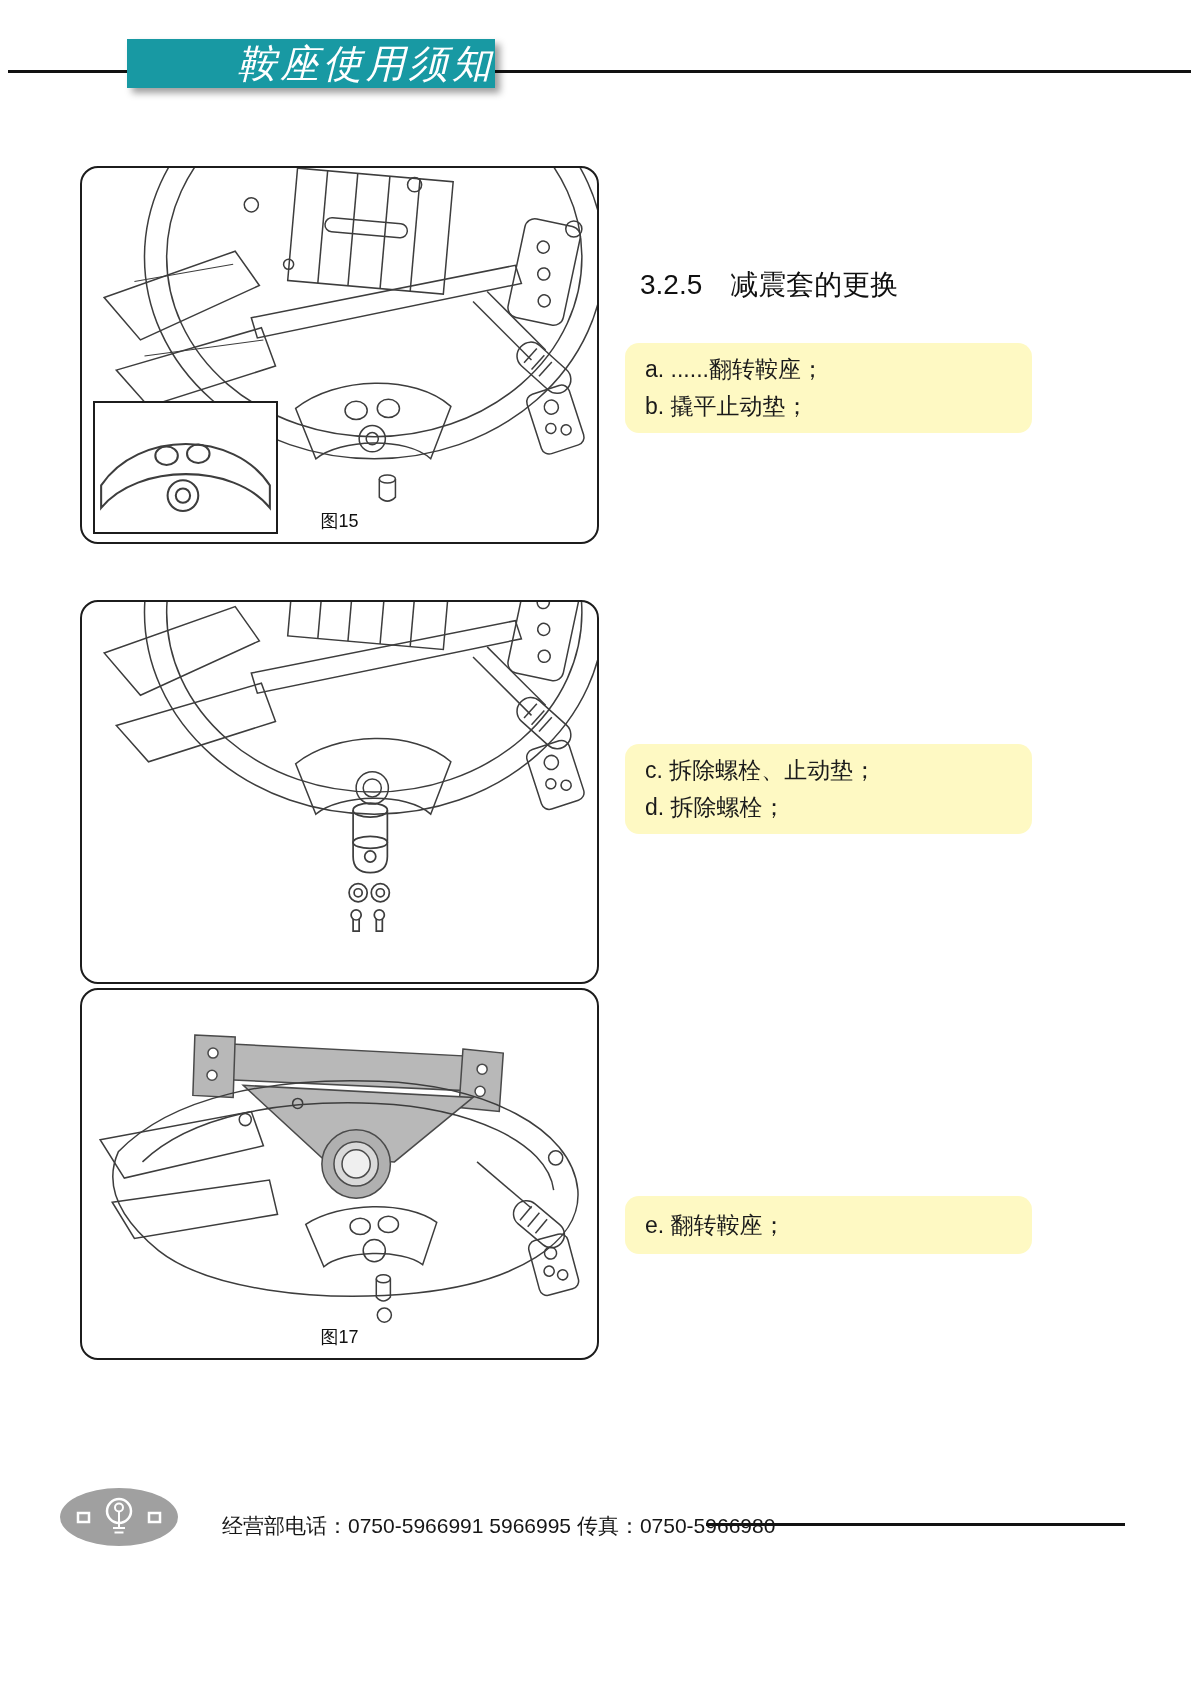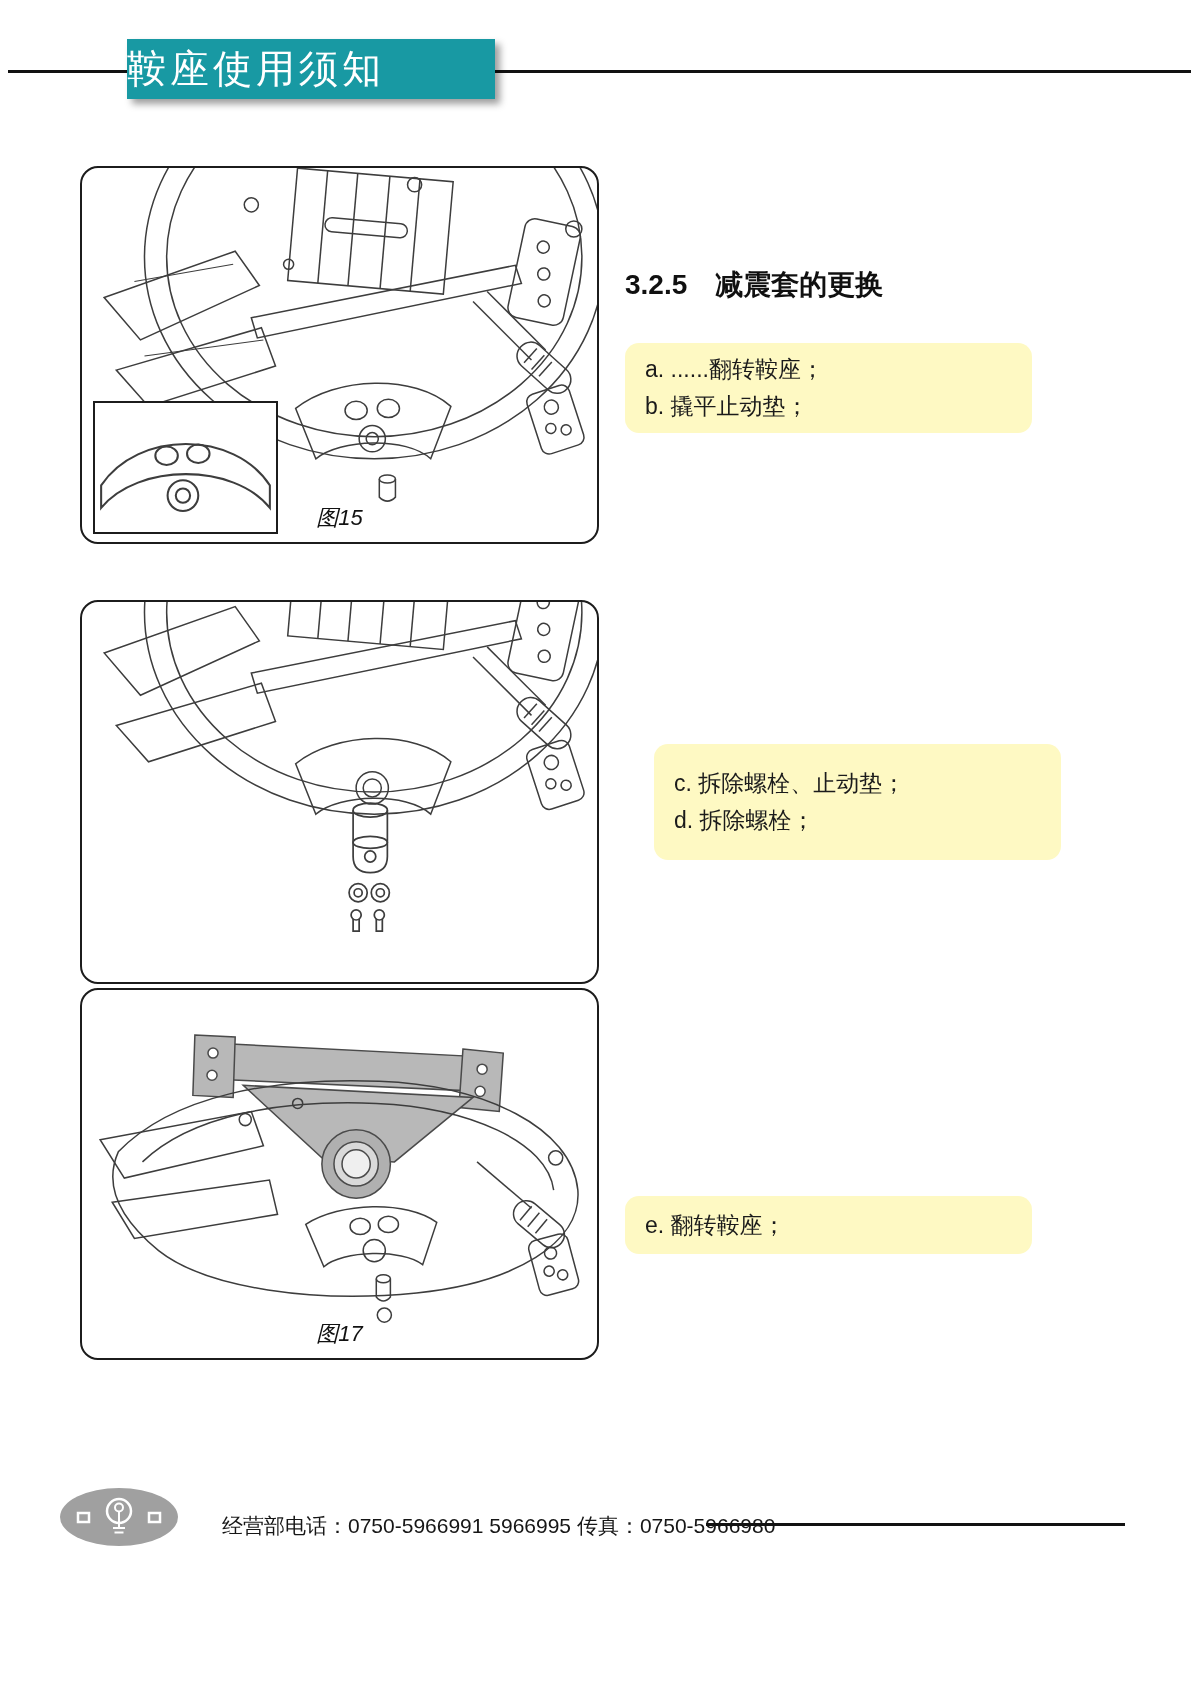--- a/index.html
+++ b/index.html
@@ -1,45 +1,45 @@
 <!DOCTYPE html>
 <html><head>
 <meta charset="utf-8">
 <style>
   html,body{margin:0;padding:0;}
   body{width:1200px;height:1684px;background:#ffffff;position:relative;overflow:hidden;
        font-family:"Liberation Sans","DejaVu Sans",sans-serif;color:#1d1d1d;}
 
   .top-rule{position:absolute;left:8px;top:70px;width:1183px;height:3px;background:#121212;}
 
-  .banner{position:absolute;left:127px;top:39px;width:368px;height:60px;background:#1899a3;
+  .banner{position:absolute;left:127px;top:39px;width:368px;height:49px;background:#1899a3;
           box-shadow:5px 5px 7px rgba(0,0,0,0.38);display:flex;align-items:center;
-          justify-content:flex-start;z-index:2;}
+          justify-content:flex-end;z-index:2;font-style:italic;}
   .banner-title{color:#ffffff;font-size:39px;letter-spacing:4px;font-weight:500;}
 
   .figure{position:absolute;left:80px;width:515px;background:#ffffff;border:2.5px solid #1c1c1c;
           border-radius:18px;overflow:hidden;}
   #fig15{top:166px;height:374px;}
   #fig16{top:600px;height:380px;}
   #fig17{top:988px;height:368px;}
   .drawing{position:absolute;left:0;top:0;width:100%;height:100%;}
-  .caption{position:absolute;left:0;bottom:9px;width:100%;text-align:center;font-size:22px;
-           color:#111;z-index:3;font-style:italic;}
+  .caption{position:absolute;left:0;bottom:9px;width:100%;text-align:center;font-size:18px;
+           color:#111;z-index:3;}
   .inset{position:absolute;left:11px;top:233px;width:181px;height:129px;border:2px solid #1c1c1c;
          background:#ffffff;z-index:2;}
   .inset svg{width:100%;height:100%;display:block;}
 
-  .section-heading{position:absolute;left:625px;top:266px;font-size:28px;font-weight:700;color:#101010;}
+  .section-heading{position:absolute;left:640px;top:266px;font-size:28px;font-weight:400;color:#101010;}
   .section-heading .num{margin-right:28px;}
 
   .stepbox{position:absolute;left:625px;width:407px;background:#fef9c3;border-radius:14px;
            display:flex;flex-direction:column;justify-content:center;padding:0 20px;
            box-sizing:border-box;font-size:23px;line-height:37px;color:#1b1b1b;}
   #box-ab{top:343px;height:90px;}
-  #box-cd{top:744px;height:116px;margin-left:29px;}
+  #box-cd{top:744px;height:90px;}
   #box-e{top:1196px;height:58px;}
 
   .footer-logo{position:absolute;left:58px;top:1486px;width:122px;height:62px;}
   .footer-text{position:absolute;left:222px;top:1512px;font-size:21px;color:#161616;}
   .footer-rule{position:absolute;left:706px;top:1523px;width:419px;height:3px;background:#121212;}
 </style>
 </head>
 <body>
 
 <div class="top-rule"></div>

